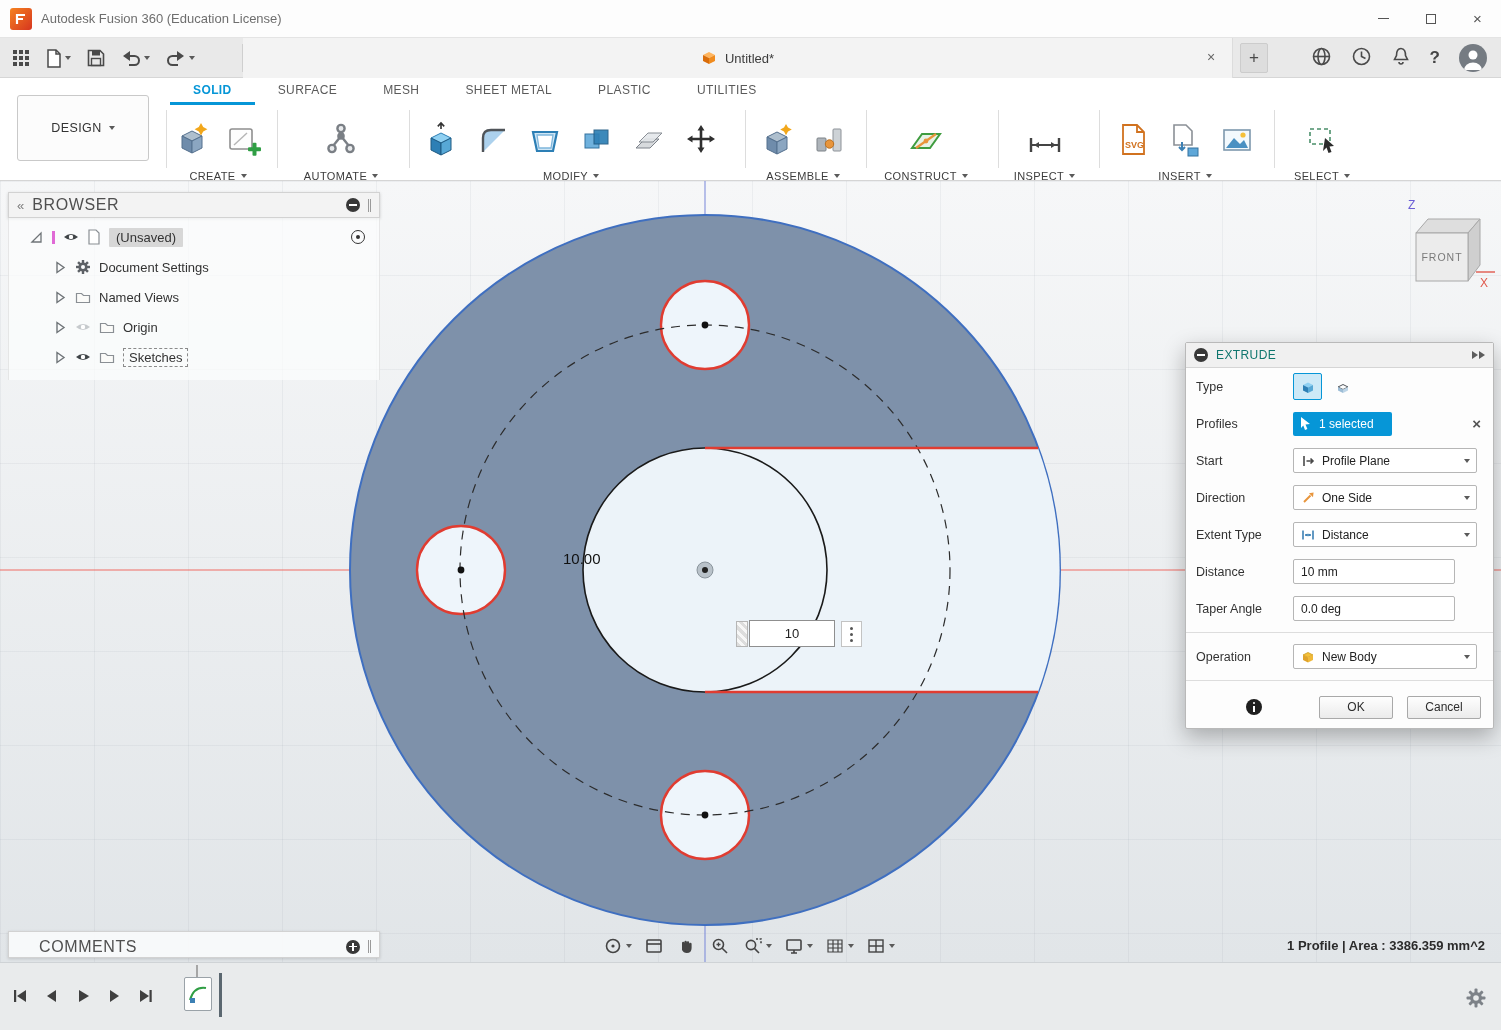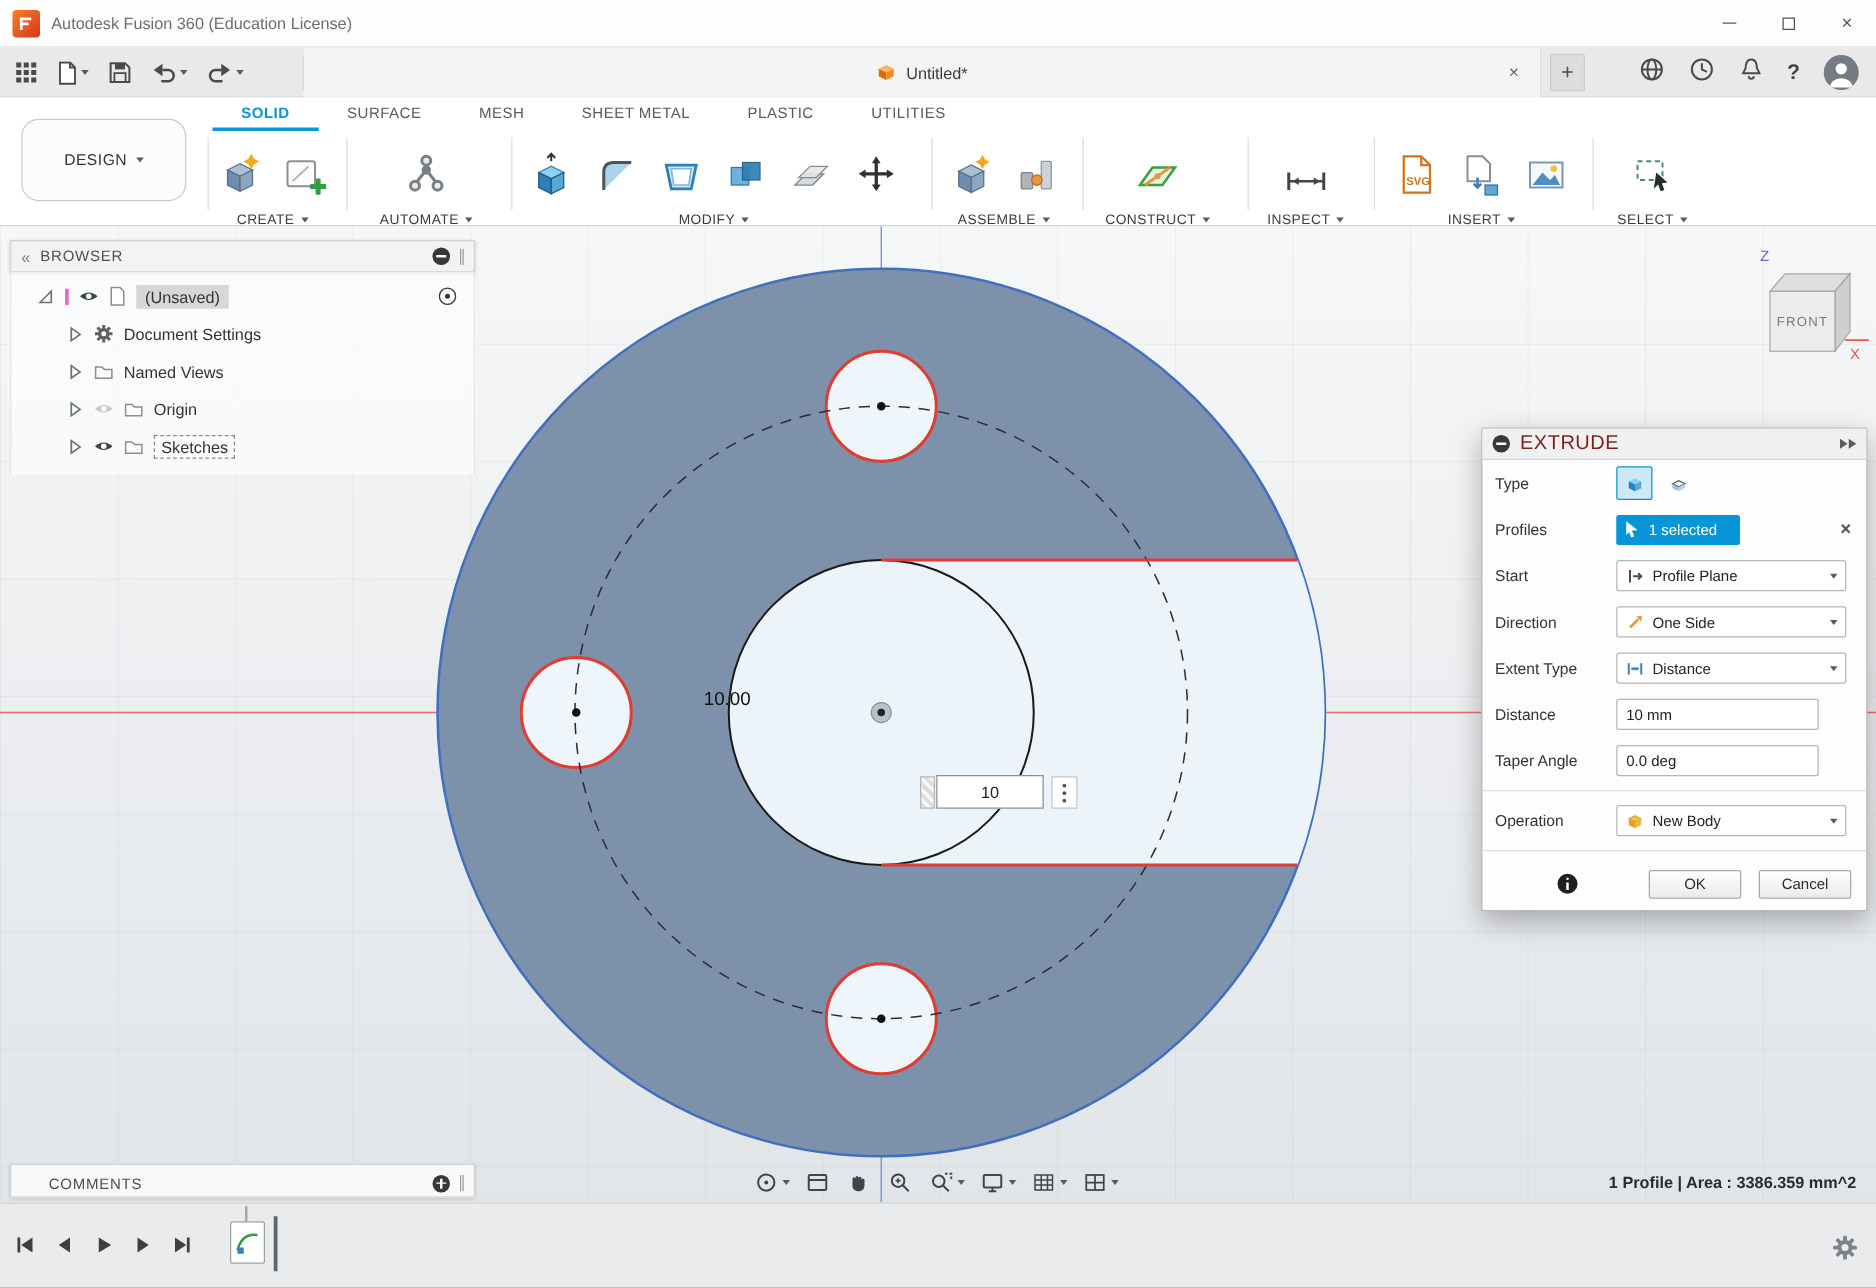--- a/index.html
+++ b/index.html
@@ -28,21 +28,21 @@
   .qat-right { position:absolute; right:0; top:0; height:40px; display:flex; align-items:center; gap:19px; padding-right:14px; }
   .avatar-circ { width:28px; height:28px; border-radius:50%; background:#757b82; overflow:hidden; position:relative; }
 
   
   .ribbon-tabs { position:absolute; top:78px; left:0; right:0; height:27px; background:#fff; display:flex; padding-left:170px; }
   .rtab { padding:0 23px; font-size:12px; color:#5a5a5a; line-height:25px; letter-spacing:.4px; }
   .rtab.active { color:#0696d7; border-bottom:3px solid #0696d7; font-weight:bold; }
 
   
   .ribbon { position:absolute; top:105px; left:0; right:0; height:76px; background:#fff; border-bottom:1px solid #d5d5d5; }
-  .design-btn { position:absolute; left:17px; top:95px; width:132px; height:66px; border:1px solid #c9c9c9; border-radius:14px; background:#fcfcfc; display:flex; align-items:center; justify-content:center; gap:7px; font-size:12.5px; color:#333; letter-spacing:.4px; z-index:3; }
+  .design-btn { position:absolute; left:17px; top:95px; width:132px; height:66px; border:1px solid #c9c9c9; border-radius:3px; background:#fcfcfc; display:flex; align-items:center; justify-content:center; gap:7px; font-size:12.5px; color:#333; letter-spacing:.4px; z-index:3; }
   .rgroup { position:absolute; top:116px; height:68px; display:flex; flex-direction:column; align-items:center; }
   .ricons { flex:1; display:flex; align-items:center; gap:14px; }
   .glabel { height:16px; display:flex; align-items:center; gap:5px; font-size:11px; color:#3c3c3c; letter-spacing:.4px; }
   .rsep { position:absolute; top:110px; height:58px; width:1px; background:#ddd; }
 
   
   .canvas { position:absolute; top:181px; left:0; width:1501px; height:781px;
     background:
       linear-gradient(90deg, rgba(125,135,148,0.09) 1px, transparent 1px) 0 0 / 94px 94px,
       linear-gradient(rgba(125,135,148,0.09) 1px, transparent 1px) 0 0 / 94px 94px,
@@ -55,40 +55,40 @@
   .dim-input { position:absolute; left:749px; top:620px; width:86px; height:27px; border:1px solid #8f8f8f; background:#fff; text-align:center; font-size:13px; color:#222; z-index:6; font-family:"Liberation Sans", sans-serif; }
   .dim-dots { position:absolute; left:841px; top:621px; width:21px; height:26px; background:#fff; border:1px solid #c3c3c3; z-index:6; display:flex; flex-direction:column; align-items:center; justify-content:center; gap:3px; }
   .dim-dots i { width:3px; height:3px; border-radius:50%; background:#555; }
 
   
   .viewcube { position:absolute; left:1392px; top:195px; width:106px; height:100px; z-index:5; }
 
   
   .browser { position:absolute; left:8px; top:192px; width:372px; z-index:5; }
   .panel-head { height:26px; background:rgba(243,243,243,.97); border:1px solid #d2d2d2; box-shadow:0 1px 3px rgba(0,0,0,.18); display:flex; align-items:center; padding:0 8px; gap:8px; }
-  .panel-title { font-size:12px; color:#4f4f4f; letter-spacing:.6px; }
+  .panel-title { font-size:16px; color:#4f4f4f; letter-spacing:.6px; }
   .chev { color:#7c7c7c; font-size:13px; }
   .circ-btn { width:14px; height:14px; border-radius:50%; background:#383838; position:relative; display:inline-block; }
   .circ-btn .h { position:absolute; left:3px; top:6.2px; width:8px; height:1.6px; background:#fff; }
   .circ-btn .v { position:absolute; left:6.2px; top:3px; width:1.6px; height:8px; background:#fff; }
   .drag-grip { width:3px; height:13px; border-left:1.5px solid #9a9a9a; border-right:1.5px solid #9a9a9a; display:inline-block; }
   .browser-body { background:rgba(252,253,254,.70); border-left:1px solid rgba(210,210,210,.5); border-right:1px solid rgba(210,210,210,.5); padding:4px 0 8px; }
   .brow { height:30px; display:flex; align-items:center; gap:8px; padding-left:20px; font-size:13px; color:#333; }
   .brow.child { padding-left:44px; }
   .sel-label { background:#d7d7d7; padding:2px 7px; border-radius:1px; }
   .focus-dashed { border:1px dashed #8a8a8a; padding:1px 5px; }
   .row-right { margin-left:auto; margin-right:14px; }
   .target-ic { width:14px; height:14px; border:1.6px solid #333; border-radius:50%; position:relative; display:inline-block; }
   .target-ic::after { content:""; position:absolute; left:3.6px; top:3.6px; width:4px; height:4px; border-radius:50%; background:#333; }
   .pink-tick { width:3px; height:13px; background:#e06ad6; }
 
   
   .dialog { position:absolute; left:1185px; top:342px; width:309px; background:#fdfdfd; border:1px solid #b9b9b9; border-radius:2px; box-shadow:0 8px 22px rgba(0,0,0,.28); z-index:10; }
   .dlg-head { height:25px; background:#f0f0f0; border-bottom:1px solid #d5d5d5; display:flex; align-items:center; padding:0 8px; gap:8px; }
-  .dlg-title { font-size:16px; color:#7f1d1d; letter-spacing:.4px;text-align:right; }
+  .dlg-title { font-size:12px; color:#0f766e; letter-spacing:.4px;text-align:right; }
   .ffwd { margin-left:auto; display:flex; gap:1px; }
   .ffwd i { width:0; height:0; border-top:4.5px solid transparent; border-bottom:4.5px solid transparent; border-left:6px solid #5c5c5c; }
   .xrow { display:flex; align-items:center; height:37px; padding:0 10px; }
   .xlabel { width:97px; font-size:12.5px; color:#333; flex:none; }
   .type-btn { width:29px; height:27px; display:flex; align-items:center; justify-content:center; border:1px solid transparent; border-radius:2px; margin-right:6px; }
   .type-btn.selected { background:#cde9f7; border-color:#0696d7; }
   .profiles-btn { height:24px; background:#0696d7; border-radius:2px; color:#fff; font-size:12px; display:flex; align-items:center; gap:6px; padding:0 18px 0 6px; }
   .xclear { margin-left:auto; color:#555; font-size:15px; font-weight:bold; padding-right:2px; }
   .dropdown { width:184px; height:25px; background:#fff; border:1px solid #b6b6b6; border-radius:2px; display:flex; align-items:center; gap:6px; padding:0 6px; font-size:12px; color:#222; }
   .dropdown .dcaret { margin-left:auto; }

